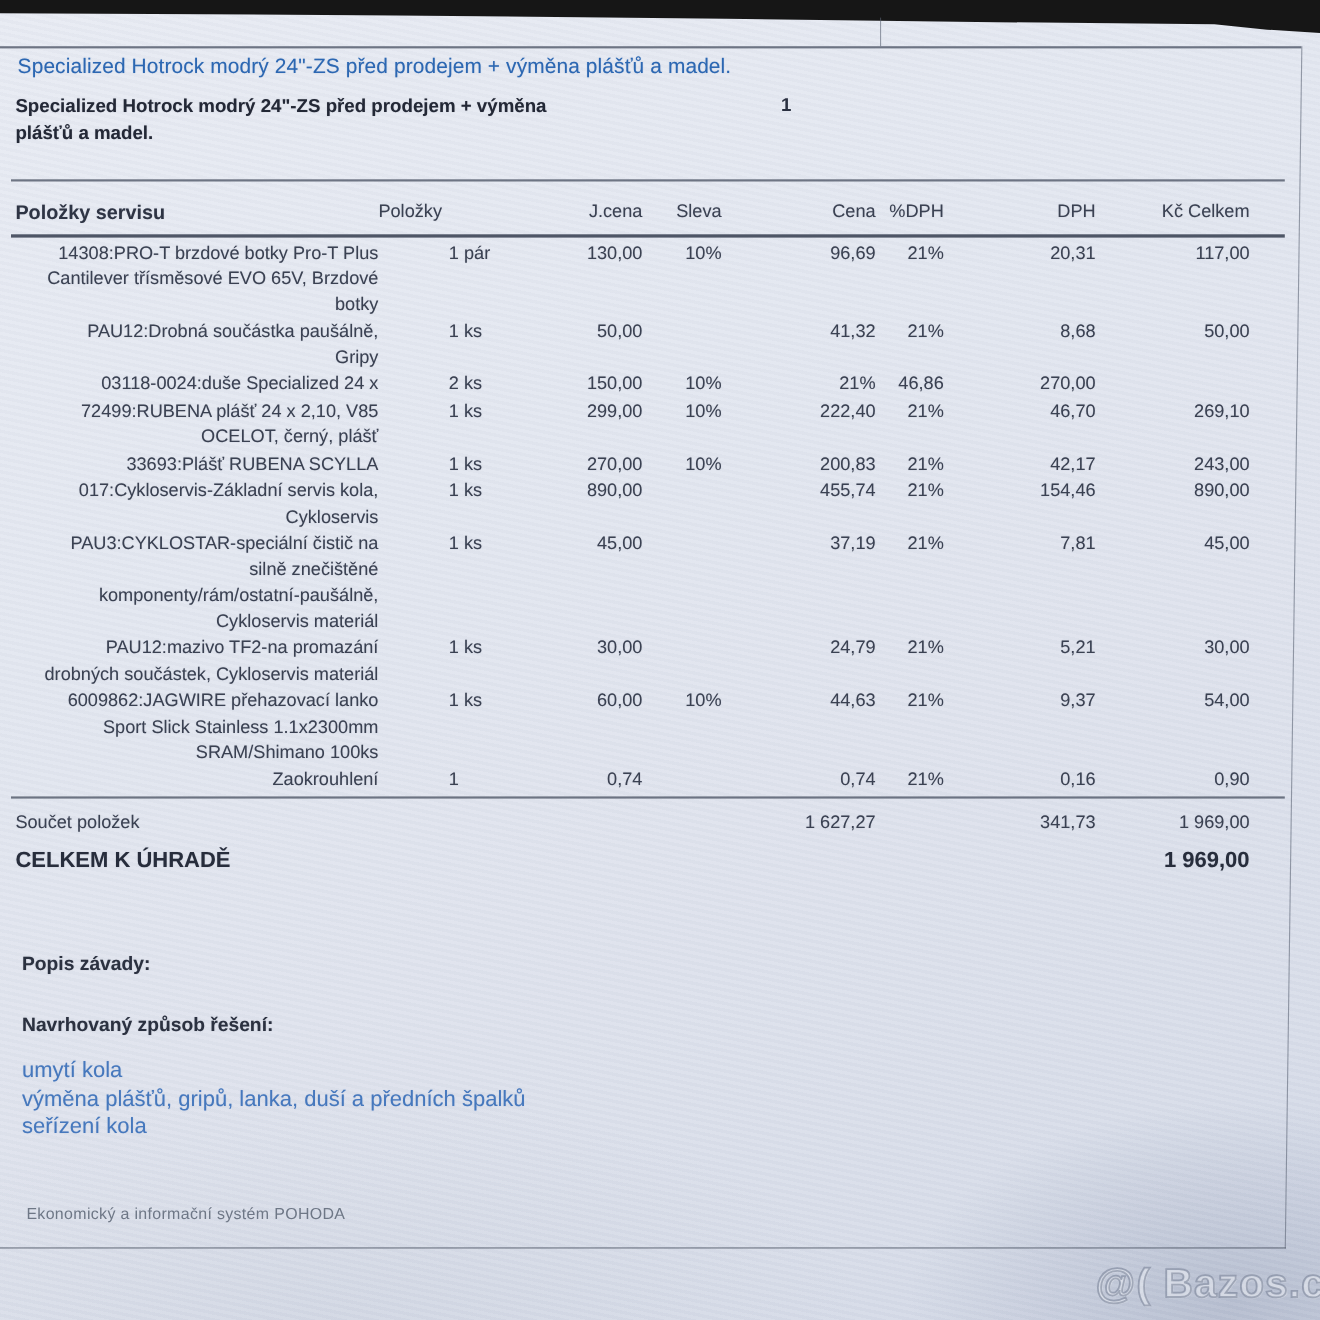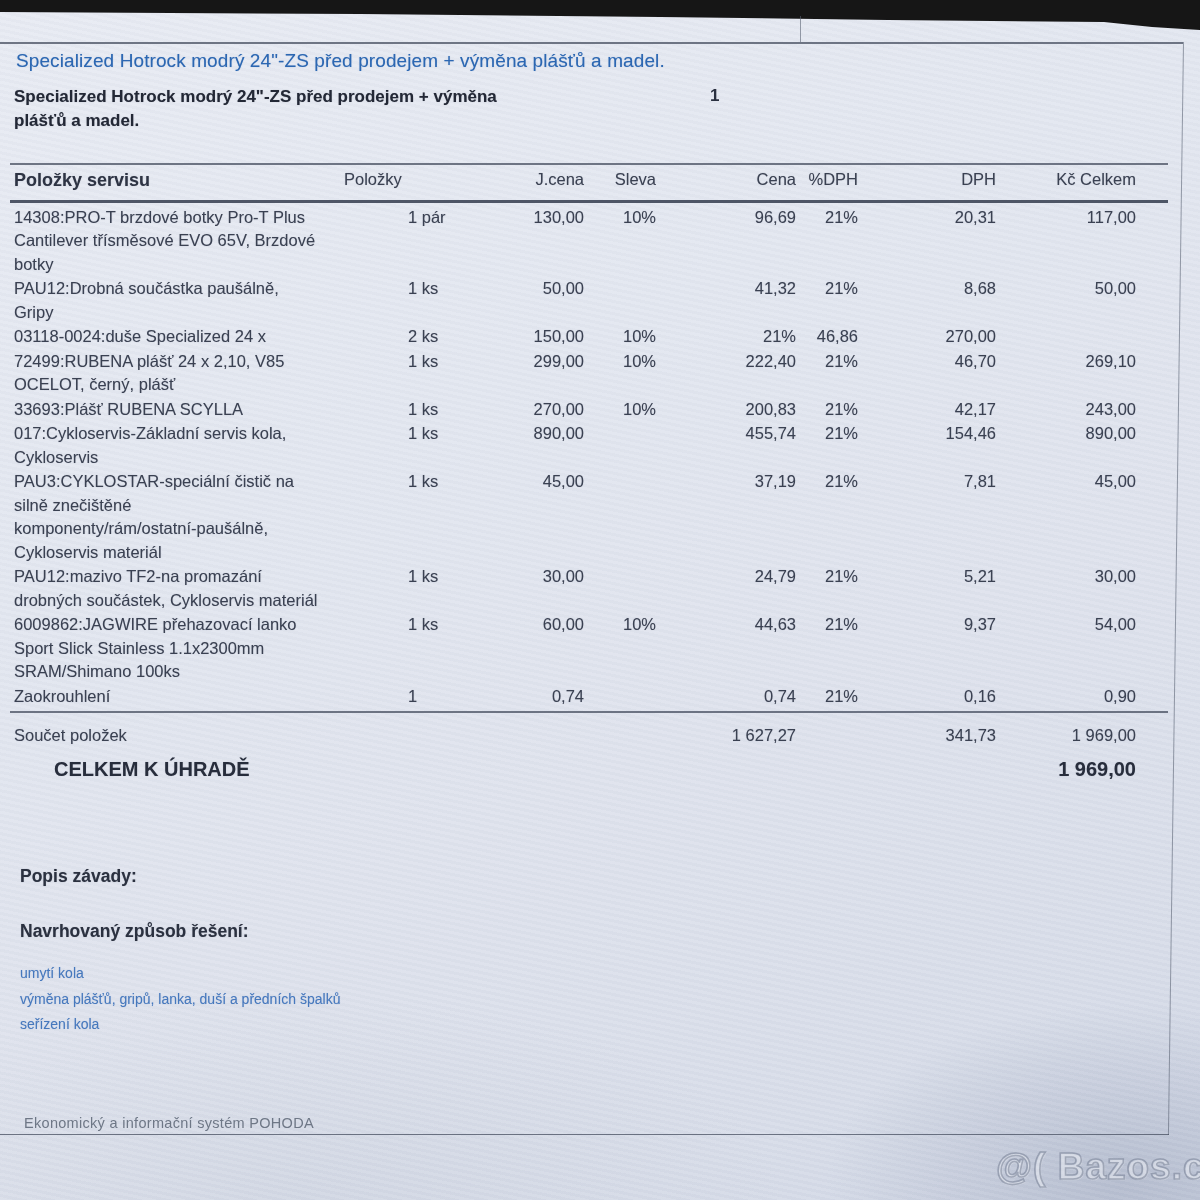--- a/index.html
+++ b/index.html
@@ -29,35 +29,35 @@
   .doc-subtitle{
     position:absolute;left:14px;top:85px;width:560px;font-size:17px;font-weight:bold;
     color:#232836;line-height:24px;text-shadow:0 0 1px rgba(35,40,54,0.3);
   }
   .page-number{position:absolute;left:710px;top:86px;font-size:17px;font-weight:bold;color:#2a3040;}
   .service-table{
     position:absolute;left:14px;top:163px;width:1122px;color:#3a4152;font-size:16.5px;
     text-shadow:0 0 1px rgba(58,65,82,0.25);
   }
   .grid{display:grid;grid-template-columns:330px 120px 120px 72px 140px 62px 138px 140px;}
-  .head-row{padding:7px 0 9px 0;}
+  .head-row{padding:20px 0 9px 0;}
   .head-row .h1{font-size:18px;font-weight:bold;color:#2e3444;}
   .num{text-align:right;}
   .qty{padding-left:64px;}
   .body-row{line-height:23.5px;padding-bottom:1px;}
-  .name-line{line-height:23.5px;}
+  .name-line{line-height:23.5px;text-align:right;}
   .sum-row{padding-top:10px;line-height:24px;}
   .grand-row{margin-top:9px;font-size:20px;font-weight:bold;color:#272d3c;line-height:26px;}
   .section-label{
     position:absolute;left:20px;font-size:17.5px;font-weight:bold;color:#2b3140;
     text-shadow:0 0 1px rgba(43,49,64,0.3);
   }
-  .solution-list{position:absolute;left:20px;top:961px;font-size:14px;color:#4678bd;line-height:25.5px;
+  .solution-list{position:absolute;left:20px;top:961px;font-size:20px;color:#4678bd;line-height:25.5px;
     text-shadow:0 0 1px rgba(70,120,189,0.3);}
-  .footer-note{position:absolute;left:24px;top:1096px;font-size:14.5px;color:#6e7786;letter-spacing:0.3px;margin-top:19px;}
+  .footer-note{position:absolute;left:24px;top:1096px;font-size:14.5px;color:#6e7786;letter-spacing:0.3px;}
   .watermark{
     position:absolute;left:996px;top:1146px;font-size:37px;font-weight:bold;letter-spacing:1px;
     color:rgba(225,231,242,0.20);
     -webkit-text-stroke:1.6px rgba(108,118,140,0.50);
     text-shadow:1px 1px 1px rgba(255,255,255,0.35);
     white-space:nowrap;
   }
 </style>
 </head>
 <body>
@@ -230,21 +230,21 @@
     <div>Součet položek</div>
     <div></div>
       <div></div>
       <div></div>
     <div class="num">1 627,27</div>
     <div></div>
     <div class="num">341,73</div>
     <div class="num">1 969,00</div>
   </div>
   <div class="grid grand-row">
-    <div style="grid-column:1 / span 4;white-space:nowrap;margin-left:40px;">CELKEM K ÚHRADĚ</div>
+    <div style="grid-column:1 / span 4;white-space:nowrap;">CELKEM K ÚHRADĚ</div>
     <div></div>
       <div></div>
       <div></div>
     <div class="num">1 969,00</div>
   </div>
 </div>
 
 <div class="section-label" style="top:866px;">Popis závady:</div>
 <div class="section-label" style="top:921px;text-align:center;">Navrhovaný způsob řešení:</div>
 

